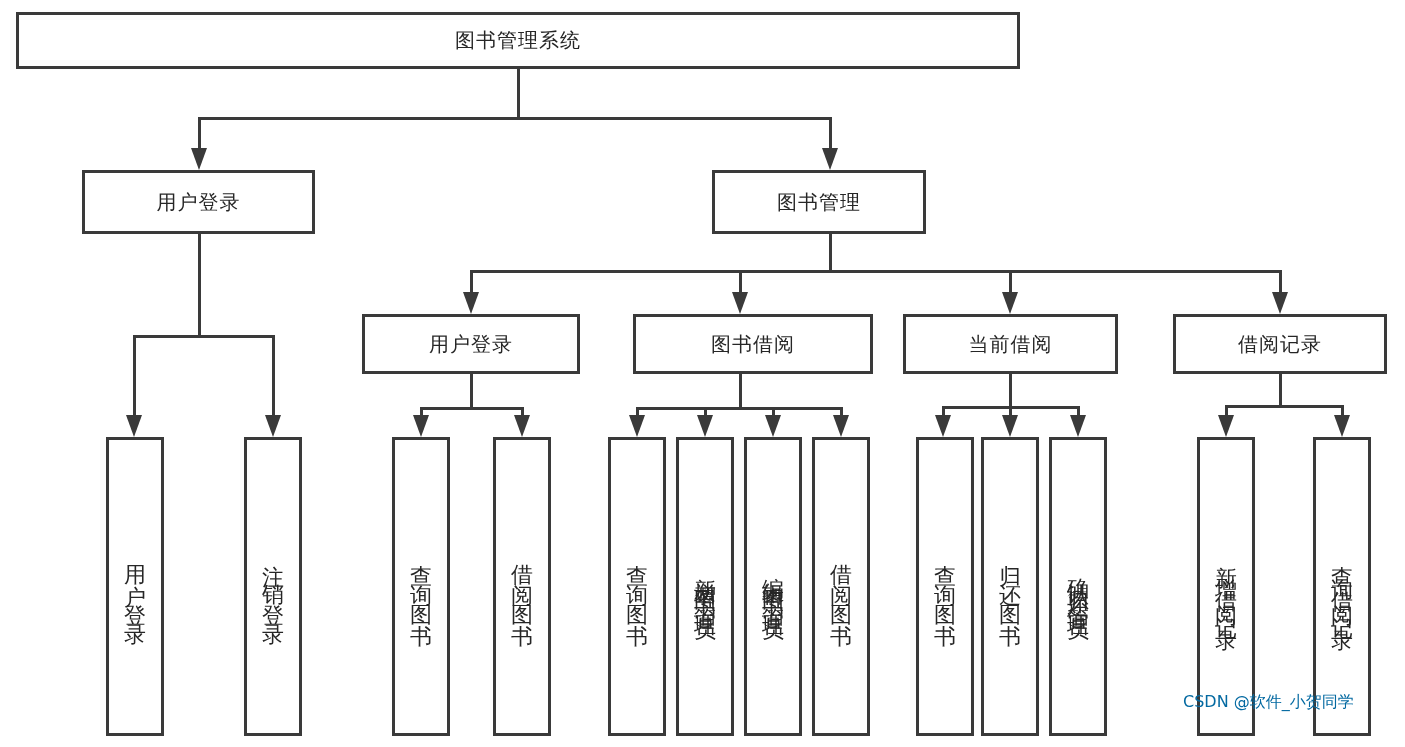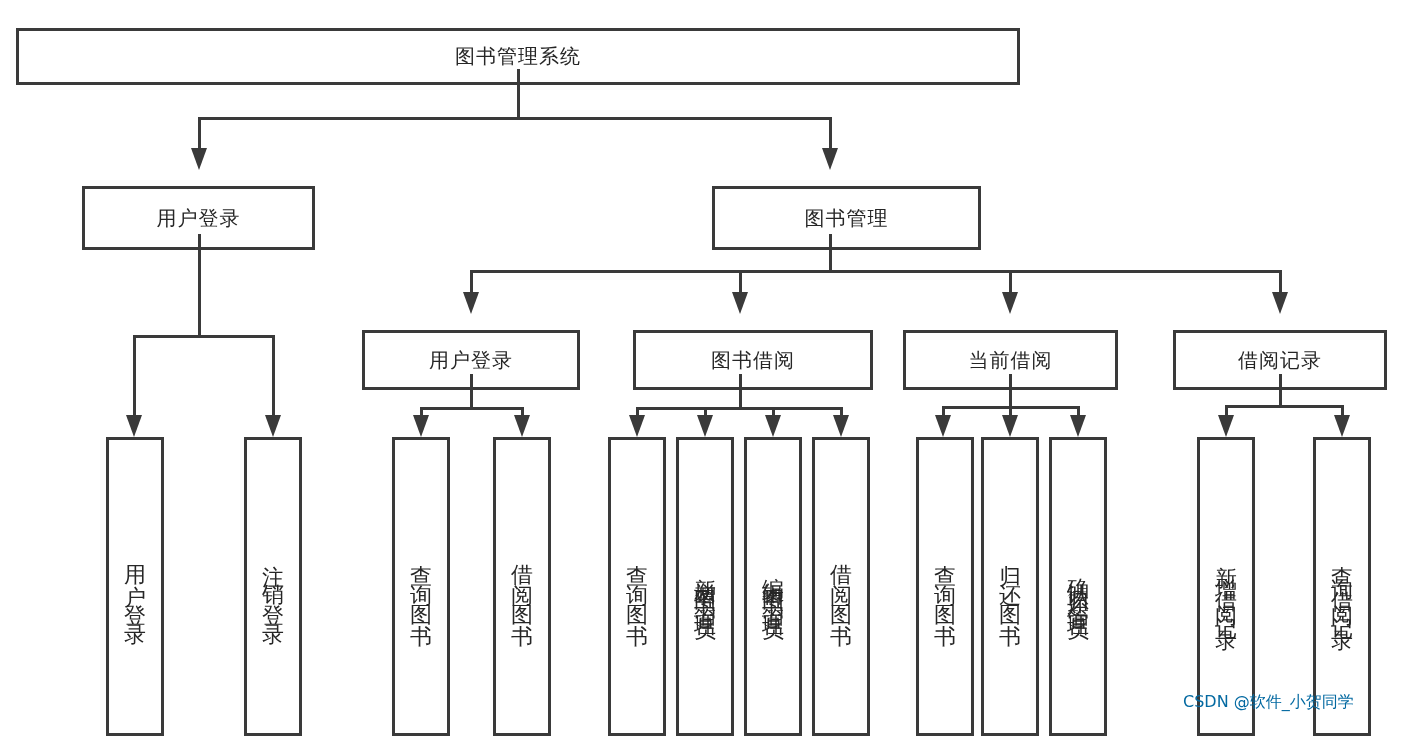--- a/index.html
+++ b/index.html
@@ -10,21 +10,20 @@
     font-family:"DejaVu Sans","Liberation Sans",sans-serif;
     overflow:hidden;
   }
   .box {
     position:absolute;
     background:#ffffff;
     border:3px solid #3a3a3a;
     display:flex; align-items:center; justify-content:center;
     color:#262626;
     box-sizing:border-box;
-    margin-top:16px;
   }
   .box.lvl { font-size:20px; letter-spacing:1px; }
   .leaf {
     position:absolute;
     width:58px; height:299px;
     background:#ffffff;
     border:3px solid #3a3a3a;
     box-sizing:border-box;
     display:flex; align-items:center; justify-content:center;
   }
@@ -60,21 +59,21 @@
 
 <div class="canvas">
 
   <div class="box lvl" style="left:16px;top:12px;width:1004px;height:57px">
     <span>图书管理系统</span>
   </div>
 
   <div class="box lvl" style="left:82px;top:170px;width:233px;height:64px">
     <span>用户登录</span>
   </div>
-  <div class="box lvl" style="left:712px;top:170px;width:269px;height:64px">
+  <div class="box lvl" style="left:712px;top:170px;width:214px;height:64px">
     <span>图书管理</span>
   </div>
 
   <div class="box lvl" style="left:362px;top:314px;width:218px;height:60px">
     <span>用户登录</span>
   </div>
   <div class="box lvl" style="left:633px;top:314px;width:240px;height:60px">
     <span>图书借阅</span>
   </div>
   <div class="box lvl" style="left:903px;top:314px;width:215px;height:60px">

